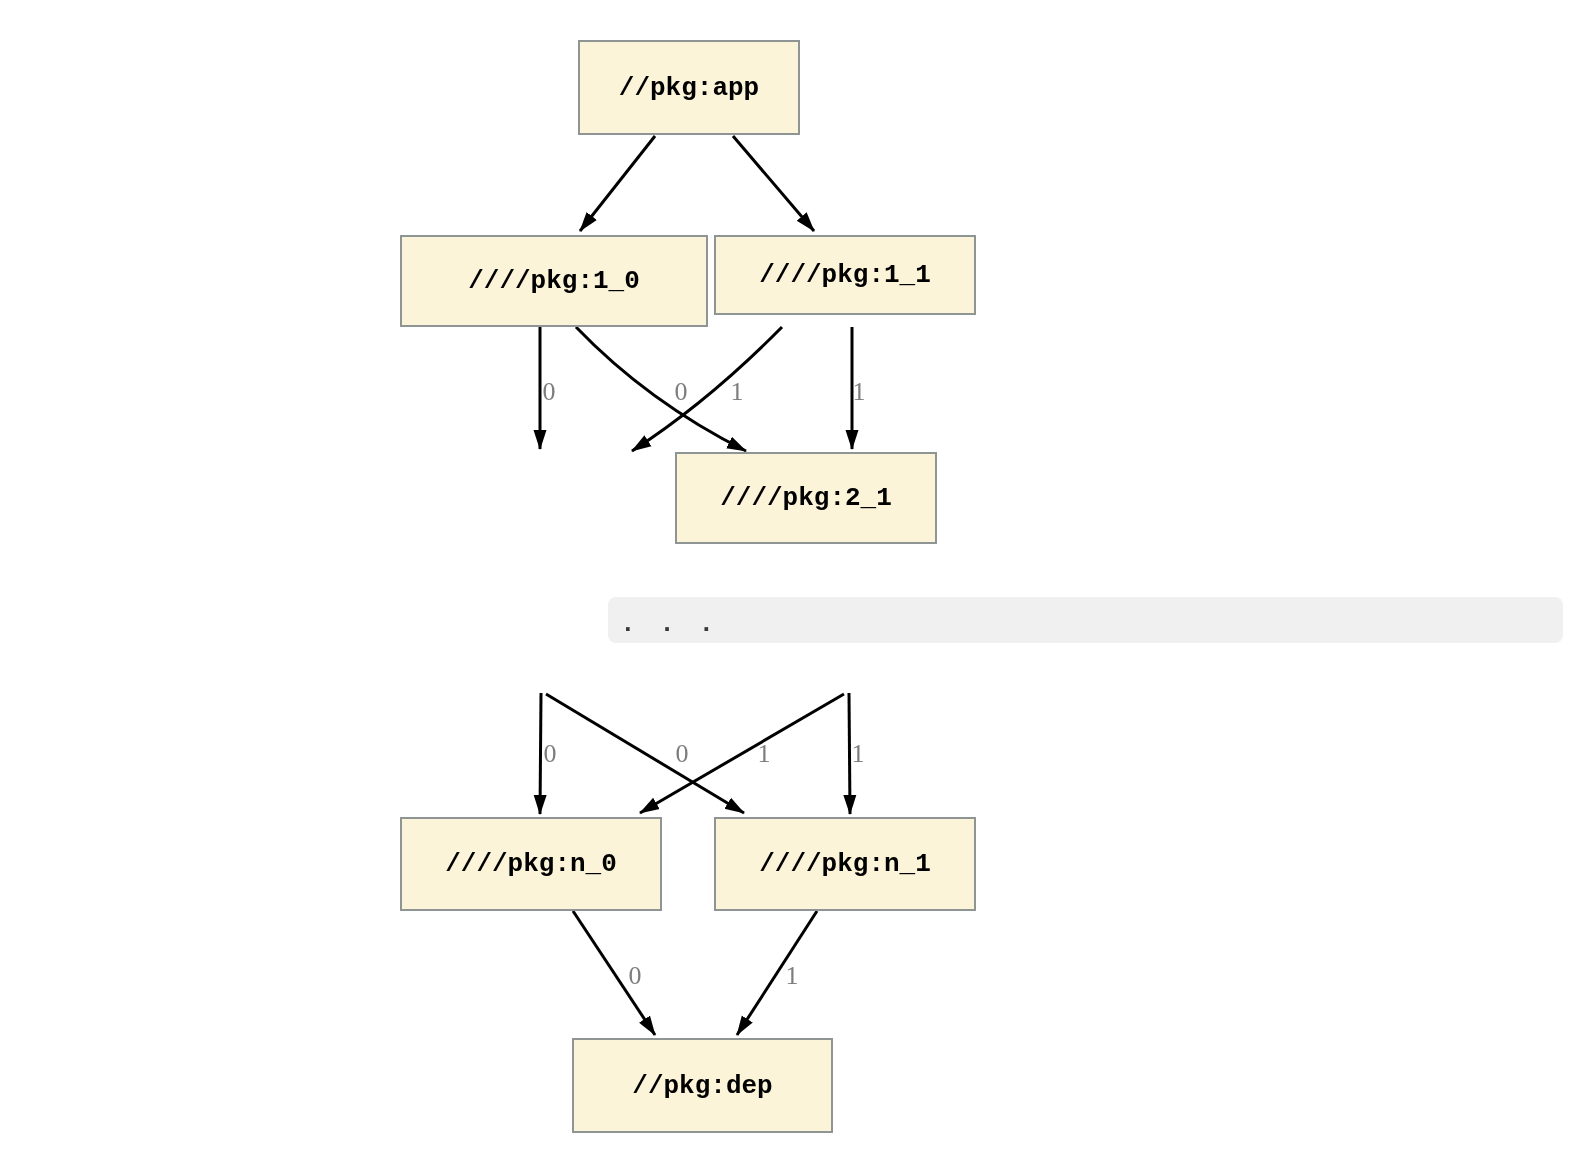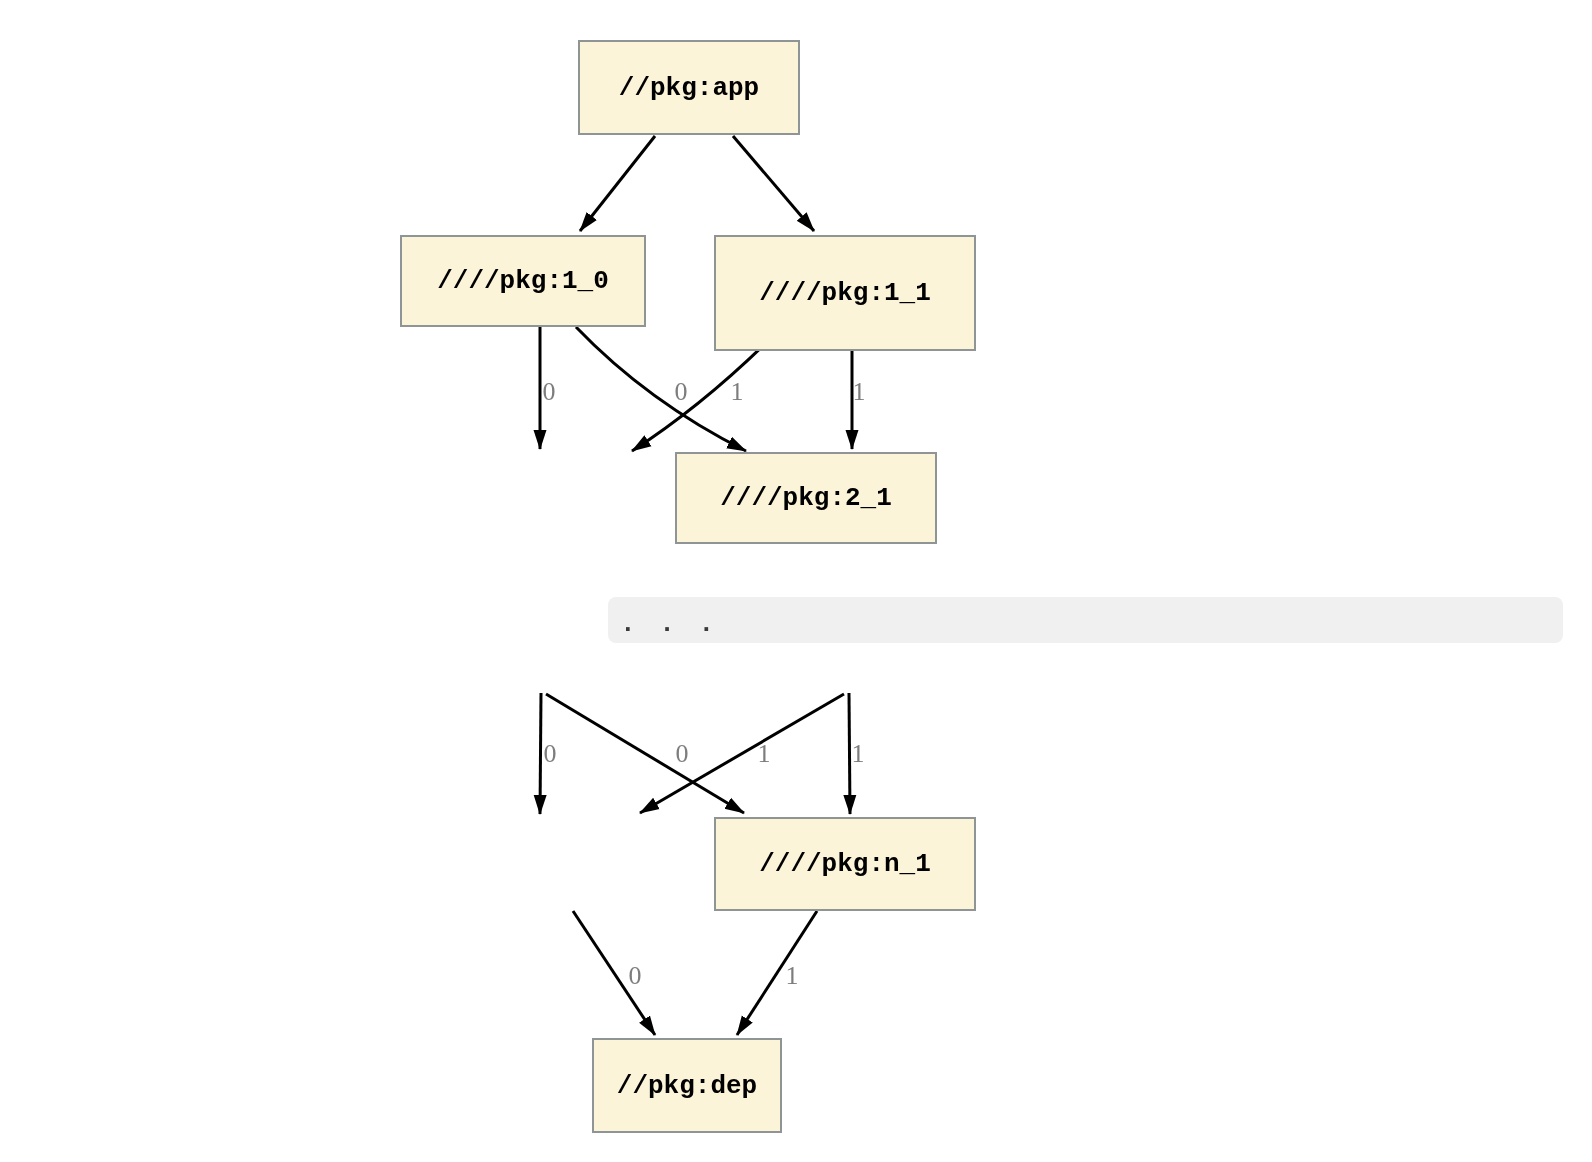--- a/index.html
+++ b/index.html
@@ -81,25 +81,26 @@
       <path class="edge-path" d="M849,693 L850,814" marker-end="url(#arrow)"></path>
       <path class="edge-path" d="M573,911 L655,1035" marker-end="url(#arrow)"></path>
       <path class="edge-path" d="M817,911 L737,1035" marker-end="url(#arrow)"></path>
     </svg>
 
   <div id="ellipsis-band" style="left: 608px; top: 597px; width: 955px; height: 46px;">
     <span id="ellipsis-label">. . .</span>
   </div>
 
 <div class="node" style="left: 578px; top: 40px; width: 222px; height: 95px; text-align: center;">//pkg:app</div>
-    <div class="node" style="left: 400px; top: 235px; width: 246px; height: 92px;">////pkg:1_0</div>
-    <div class="node" style="left: 714px; top: 235px; width: 262px; height: 116px;">////pkg:1_1</div>
+    <div class="node" style="left: 400px; top: 235px; width: 308px; height: 92px;">////pkg:1_0</div>
+    <div class="node" style="left: 714px; top: 235px; width: 262px; height: 80px;">////pkg:1_1</div>
     <div class="node" style="left: 675px; top: 452px; width: 262px; height: 92px;">////pkg:2_1</div>
+    <div class="node" style="left: 400px; top: 817px; width: 262px; height: 94px;">////pkg:n_0</div>
     <div class="node" style="left: 714px; top: 817px; width: 262px; height: 94px;">////pkg:n_1</div>
-    <div class="node" style="left: 592px; top: 1038px; width: 190px; height: 95px;">//pkg:dep</div>
+    <div class="node" style="left: 572px; top: 1038px; width: 261px; height: 95px;">//pkg:dep</div>
     <div class="edge-label" style="left: 549px; top: 392px;">0</div>
     <div class="edge-label" style="left: 737px; top: 392px;">1</div>
     <div class="edge-label" style="left: 681px; top: 392px;">0</div>
     <div class="edge-label" style="left: 859px; top: 392px;">1</div>
     <div class="edge-label" style="left: 550px; top: 754px;">0</div>
     <div class="edge-label" style="left: 764px; top: 754px;">1</div>
     <div class="edge-label" style="left: 682px; top: 754px;">0</div>
     <div class="edge-label" style="left: 858px; top: 754px;">1</div>
     <div class="edge-label" style="left: 635px; top: 976px;">0</div>
     <div class="edge-label" style="left: 792px; top: 976px;">1</div>

